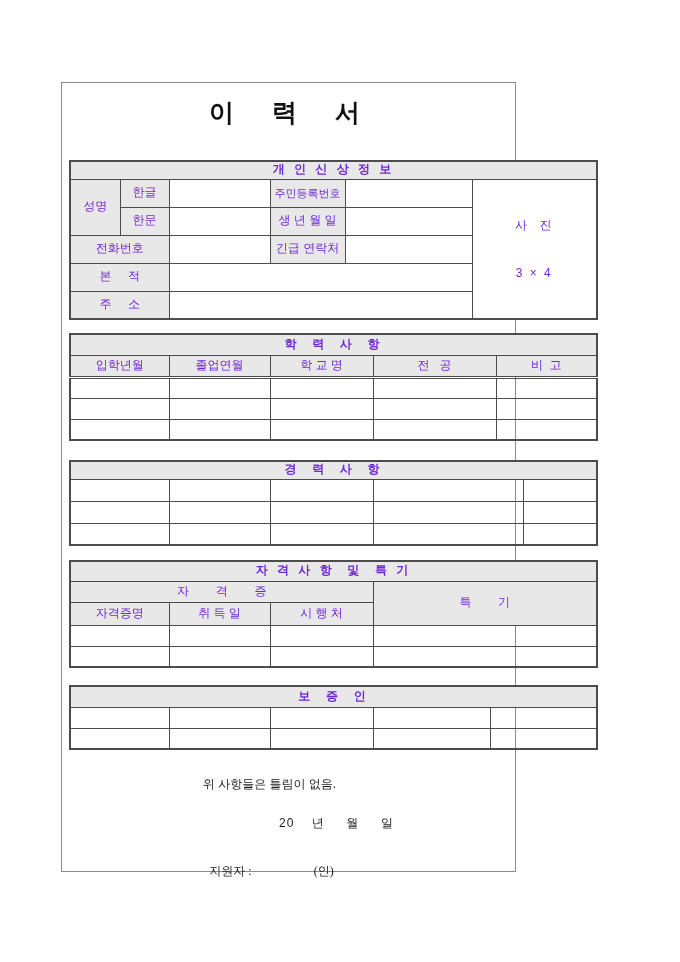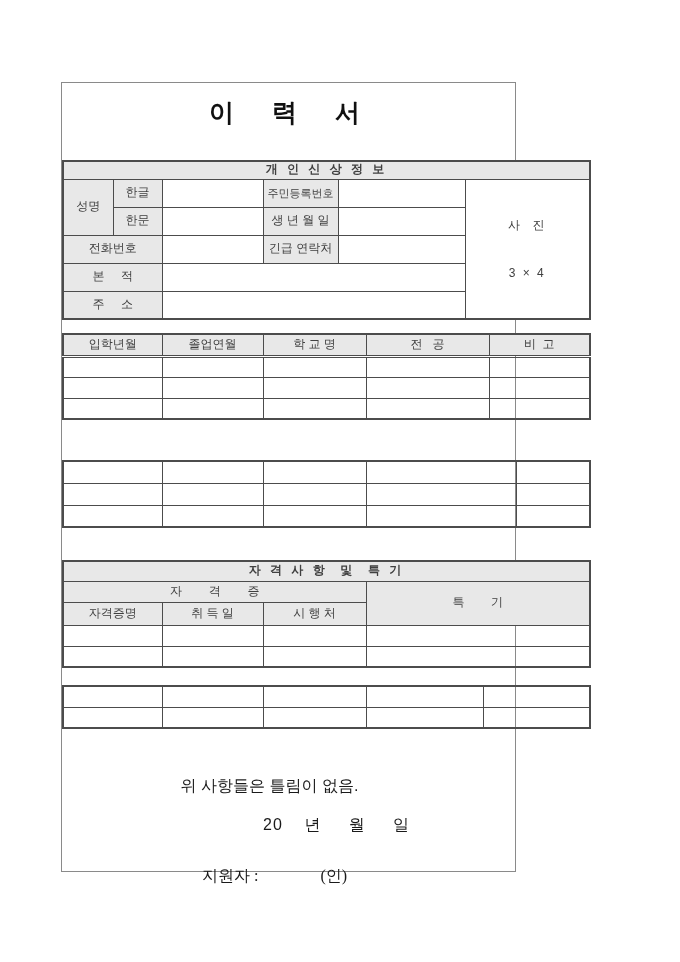--- a/index.html
+++ b/index.html
@@ -13,23 +13,23 @@
   .page {
     position: absolute; left: 61px; top: 82px; width: 455px; height: 790px;
     border: 1px solid #8a8a8a; background: #fff;
   }
   .title {
     position: absolute; top: 13px; left: 0; width: 100%;
     text-align: center; font-size: 25px; font-weight: bold;
     letter-spacing: 8px; white-space: pre; color: #101010;
   }
   table.tbl {
-    position: absolute; left: 0; width: 527px;
+    position: absolute; left: 7px; width: 527px;
     border-collapse: collapse; table-layout: fixed;
-    font-size: 12px; color: #404040;
+    font-size: 12px; color: #6d28d9;
   }
   table.tbl { border: 2px solid #4c4c4c; }
   table.tbl td {
     border: 1px solid #4c4c4c; height: 21px;
     text-align: center; vertical-align: middle;
     overflow: hidden; white-space: pre; line-height: 1.15;
   }
   td.sec {
     background: #e8e8e8; font-weight: bold; letter-spacing: 3px;
     height: 18px; font-size: 12px;
@@ -48,21 +48,21 @@
   #t-qual td.sec { height: 20px; }
   #t-qual tr.sub td { height: 21px; }
   #t-qual tr.hdr td { height: 23px; margin-left: 11px; }
   #t-guarantor { top: 602px; }
   #t-guarantor tr.hdr td { height: 23px; }
   .photo-cell { background: #fff; font-size: 12px; }
   .photo-cell div { line-height: 1.7; letter-spacing: 2px; }
   .small { font-size: 11px; letter-spacing: 0; }
   .footer-line {
     position: absolute; left: 0; width: 100%;
-    text-align: center; font-size: 16px; white-space: pre; color: #1a1a1a;
+    text-align: center; font-size: 12px; white-space: pre; color: #1a1a1a;
   }
   #f-declaration { top: 693px; transform: translateX(-19px); }
   #f-date { top: 732px; transform: translateX(48px); letter-spacing: 1px; }
   #f-applicant { top: 765px; transform: translateX(-26px); font-family: Liberation Serif, serif; }
   .seal-gap { display: inline-block; width: 62px; }
 </style>
 </head>
 <body>
 
 <div class="canvas">
@@ -119,20 +119,23 @@
 
     <table class="tbl" id="t-education">
       <colgroup>
         <col style="width:99px">
           <col style="width:101px">
           <col style="width:103px">
         <col style="width:123px">
           <col style="width:101px">
       </colgroup>
       <tbody>
+          <tr>
+        <td class="sec" colspan="5">학  력  사  항</td>
+      </tr>
       <tr class="hdr dbl">
         <td class="lbl">입학년월</td>
         <td class="lbl">졸업연월</td>
         <td class="lbl">학 교 명</td>
         <td class="lbl">전   공</td>
         <td class="lbl">비  고</td>
       </tr>
       <tr>
         <td></td>
             <td></td>
@@ -159,20 +162,23 @@
 
     <table class="tbl" id="t-career">
       <colgroup>
         <col style="width:99px">
           <col style="width:101px">
           <col style="width:103px">
         <col style="width:150px">
           <col style="width:74px">
       </colgroup>
       <tbody>
+          <tr>
+        <td class="sec" colspan="5">경  력  사  항</td>
+      </tr>
       <tr>
         <td></td>
             <td></td>
             <td></td>
             <td></td>
             <td></td>
       </tr>
       <tr>
         <td></td>
             <td></td>
@@ -227,20 +233,23 @@
 
     <table class="tbl" id="t-guarantor">
       <colgroup>
         <col style="width:99px">
           <col style="width:101px">
           <col style="width:103px">
         <col style="width:117px">
           <col style="width:107px">
       </colgroup>
       <tbody>
+          <tr>
+        <td class="sec" colspan="5">보  증  인</td>
+      </tr>
       <tr>
         <td></td>
             <td></td>
             <td></td>
             <td></td>
             <td></td>
       </tr>
       <tr>
         <td></td>
             <td></td>

